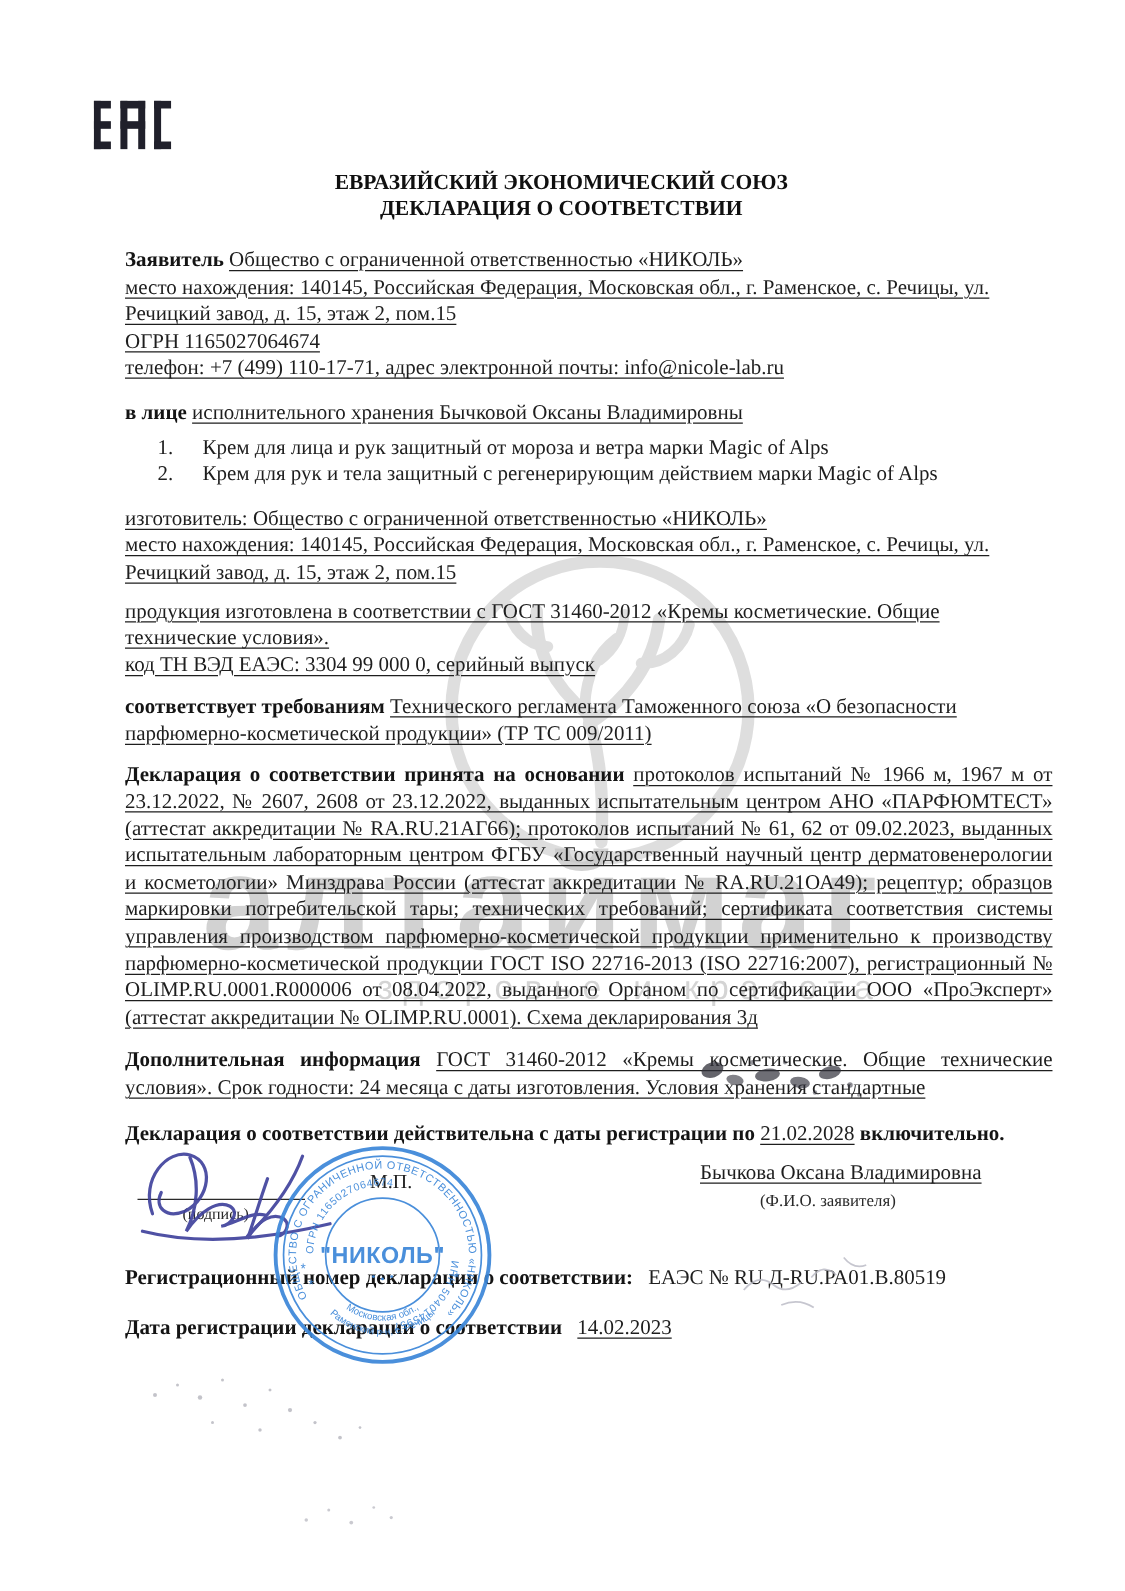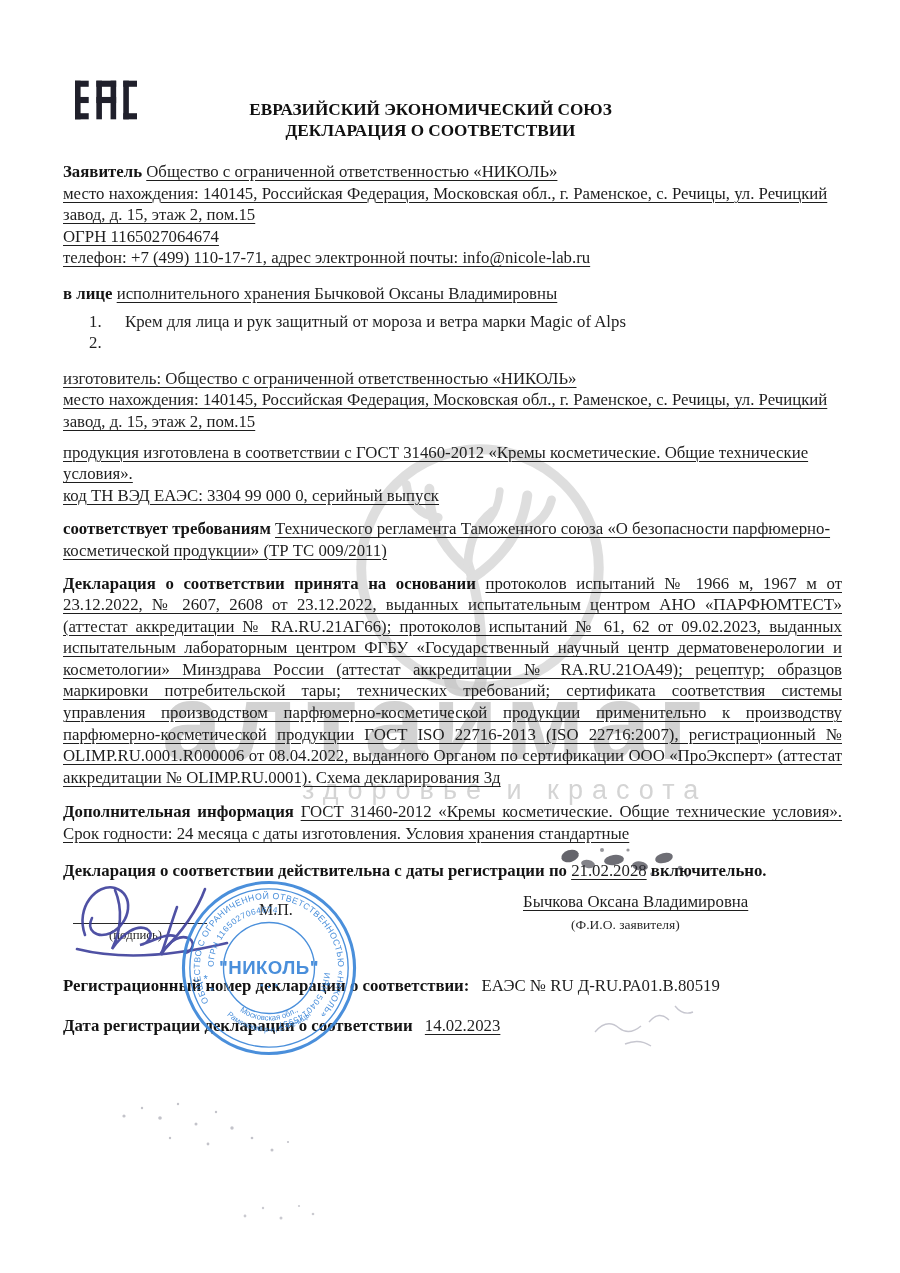--- a/index.html
+++ b/index.html
@@ -4,21 +4,21 @@
 <title>Декларация о соответствии</title>
 <style>
   * { margin:0; padding:0; box-sizing:border-box; }
   html,body { background:#e9e9e9; }
   .page {
     position:relative; width:900px; height:1273px; margin:0 auto;
     background:#ffffff; overflow:hidden;
     font-family:"Liberation Serif", serif;
     font-size:16.8px; line-height:21.6px; color:#1e1e1e;
   }
-  .content { position:relative; z-index:1; padding:0 58px 0 63px; }
+  .content { position:relative; z-index:1; padding:0 58px 0 100px;margin-top:36px; }
 
   
   .eac-logo { position:absolute; left:75px; top:60px; width:62px; height:80px; }
   .titles { padding-top:100px; text-align:center; font-weight:bold; font-size:17.2px;
             line-height:20.5px; position:relative; left:-22px; color:#101010; }
 
   
   p.block { margin-top:14px; }
   .u { text-decoration:underline; text-underline-offset:3px; text-decoration-thickness:1px; }
   b.lbl { font-weight:bold; color:#141414; }
@@ -105,20 +105,21 @@
     </p>
 
 
     <div class="prod-list">
       <div class="prod-row">
         <span class="prod-num">1.</span>
         <span>Крем для лица и рук защитный от мороза и ветра марки Magic of Alps</span>
       </div>
       <div class="prod-row">
         <span class="prod-num">2.</span>
+        <span>Крем для рук и тела защитный с регенерирующим действием марки Magic of Alps</span>
       </div>
     </div>
 
     <p class="block">
       <span class="u">изготовитель: Общество с ограниченной ответственностью «НИКОЛЬ»</span><br>
       <span class="u">место нахождения: 140145, Российская Федерация, Московская обл., г. Раменское, с. Речицы, ул. Речицкий завод, д. 15, этаж 2, пом.15</span><br>
     </p>
     <p class="block" style="margin-top:9px">
       <span class="u">продукция изготовлена в соответствии с ГОСТ 31460-2012 «Кремы косметические. Общие технические условия».</span><br>
       <span class="u">код ТН ВЭД ЕАЭС: 3304 99 000 0, серийный выпуск</span>

